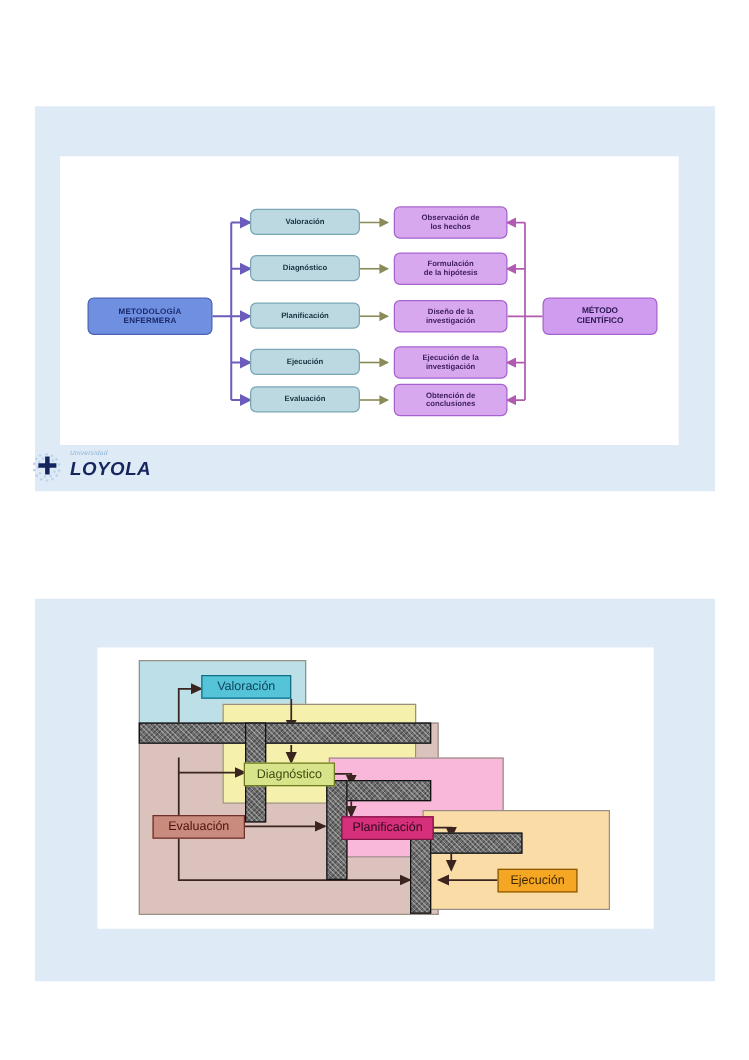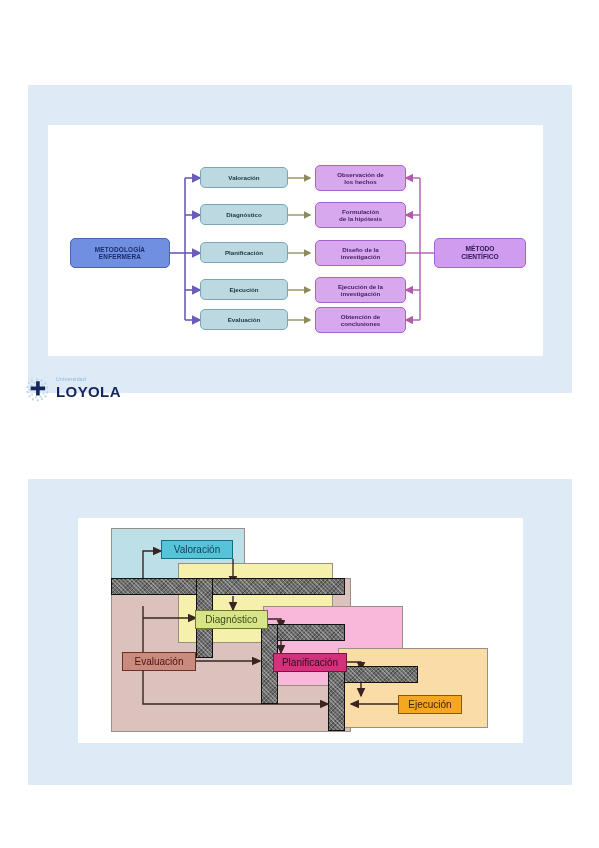--- a/index.html
+++ b/index.html
@@ -39,21 +39,21 @@
          background:#6e6e6e;
          background-image:
            repeating-linear-gradient(45deg,rgba(255,255,255,.30) 0 1px,transparent 1px 3px),
            repeating-linear-gradient(-45deg,rgba(0,0,0,.30) 0 1px,transparent 1px 3px);}
   .d2box{position:absolute;box-sizing:border-box;display:flex;align-items:center;
          justify-content:center;white-space:nowrap;font-size:10px;
          border-width:1.3px;border-style:solid;}
   #diagram-2 svg{position:absolute;left:0;top:0;}
 
   
-  #logo{position:absolute;left:24px;top:375px;width:108px;height:30px;}
+  #logo{position:absolute;left:24px;top:359px;width:108px;height:30px;font-style:italic;}
   #logo .mark{position:absolute;left:0;top:1px;width:28px;height:28px;}
   #logo .uni{position:absolute;left:32px;top:1px;font-size:5.2px;
              color:#8fb4d9;letter-spacing:.25px;font-weight:normal;}
   #logo .name{position:absolute;left:32px;top:8px;font-size:15px;
               font-weight:bold;color:#15255e;letter-spacing:.4px;}
 </style>
 </head>
 <body>
 
 <div class="slide" id="slide-1"></div>

